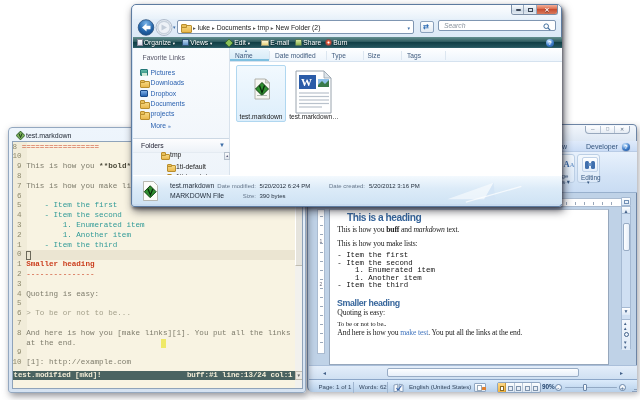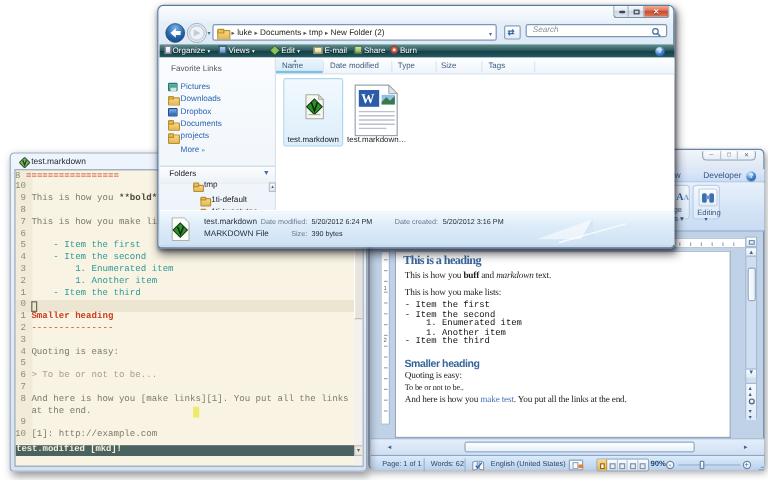--- a/index.html
+++ b/index.html
@@ -40,21 +40,21 @@
 #wcap div{flex:1;border-right:1px solid #b8c4d4;position:relative;}
 #wcap div:last-child{border-right:none;}
 #wtabs{left:1px;top:16px;width:328px;height:11px;background:linear-gradient(#dfeafa,#cadcf5);border-bottom:1px solid #b9cce6;}
 #wtabs .t{position:absolute;font-size:7px;color:#34557e;top:1.5px;}
 #wribbon{left:1px;top:27px;width:328px;height:41px;background:linear-gradient(#e8f1fc,#d3e3f6 60%,#c9dcf3);border-bottom:1px solid #98b0cd;}
 .rgroup{position:absolute;border:1px solid #bccfe5;border-radius:3px;background:linear-gradient(#f3f8fd,#dce9f8);}
 #wruler{left:8px;top:73px;width:306px;height:9px;background:#fff;border:1px solid #aabbd0;}
 #wvruler{left:9px;top:84px;width:7.5px;height:145px;background:#fff;border:1px solid #aabbd0;font-size:5px;color:#667;}
 #wpage{left:21px;top:83.5px;width:280px;height:156.5px;background:#fff;border:1px solid #96a7bc;border-top-color:#b3c1d2;}
 #wdoc{font-family:"Liberation Serif",serif;color:#1c1c1c;}
-#wdoc .h1{left:6px;top:2.4px;font-family:Liberation Serif, serif;font-weight:bold;font-size:10.2px;color:#36659b;letter-spacing:-0.5px;}
+#wdoc .h1{left:17px;top:2.4px;font-family:Liberation Sans, sans-serif;font-weight:bold;font-size:10.2px;color:#36659b;letter-spacing:-0.5px;}
 #wdoc p{position:absolute;left:7.3px;font-size:7.7px;letter-spacing:-0.15px;}
 #wdoc .mono{font-family:"Liberation Mono",monospace;font-size:7.4px;line-height:7.5px;letter-spacing:0px;color:#111;}
 #wdoc .h2{left:7px;top:88.5px;font-family:"Liberation Sans",sans-serif;font-weight:bold;font-size:8.8px;color:#36659b;letter-spacing:-0.35px;}
 #wdoc .lnk{color:#4275be;}
 #wsb{left:313px;top:81px;width:9.5px;height:143px;background:#cfdff2;border:1px solid #a5b9d2;}
 #whsb{left:1px;top:240px;width:328px;height:13.8px;background:linear-gradient(#e4eefa,#cfe0f2);border-top:1px solid #aabfda;}
 #wstatus{left:1px;top:253.8px;width:328px;height:12.9px;background:linear-gradient(#dcebfb,#c3d9f0 70%,#b7d0ea);
  border-top:1px solid #8ba6c8;border-radius:0 0 3px 3px;font-size:6.1px;color:#33465e;}
 #wstatus .it{position:absolute;top:3px;}
 .sbarrow{position:absolute;font-size:5px;color:#44628a;}
@@ -280,20 +280,21 @@
 <span class="ln"> 6 </span><span class="qt">&gt; To be or not to be...</span>
 <span class="ln"> 7 </span>
 <span class="ln"> 8 </span>And here is how you [make links][1]. You put all the links
    at the end.
 <span class="ln"> 9 </span>
 <span class="ln">10 </span>[1]: http://example.com</pre>
       <div class="vcursor abs"></div>
       <div class="vyellow abs"></div>
       <div id="vimstatus" class="abs">
         <span class="l">test.modified [mkd]!</span>
+        <span class="r">buff:#1 line:13/24 col:1</span>
       </div>
       <div id="vimsb" class="abs">
         <div class="btn" style="top:0;">▲</div>
         <div class="thumb"></div>
         <div class="btn" style="top:228.5px;">▼</div>
       </div>
     </div>
   </div>
 <div id="exp" class="abs">
     <div class="abs" style="left:1px;top:0;width:428px;height:14px;background:linear-gradient(rgba(255,255,255,.85),rgba(255,255,255,.15));border-radius:4px 4px 0 0;"></div>

